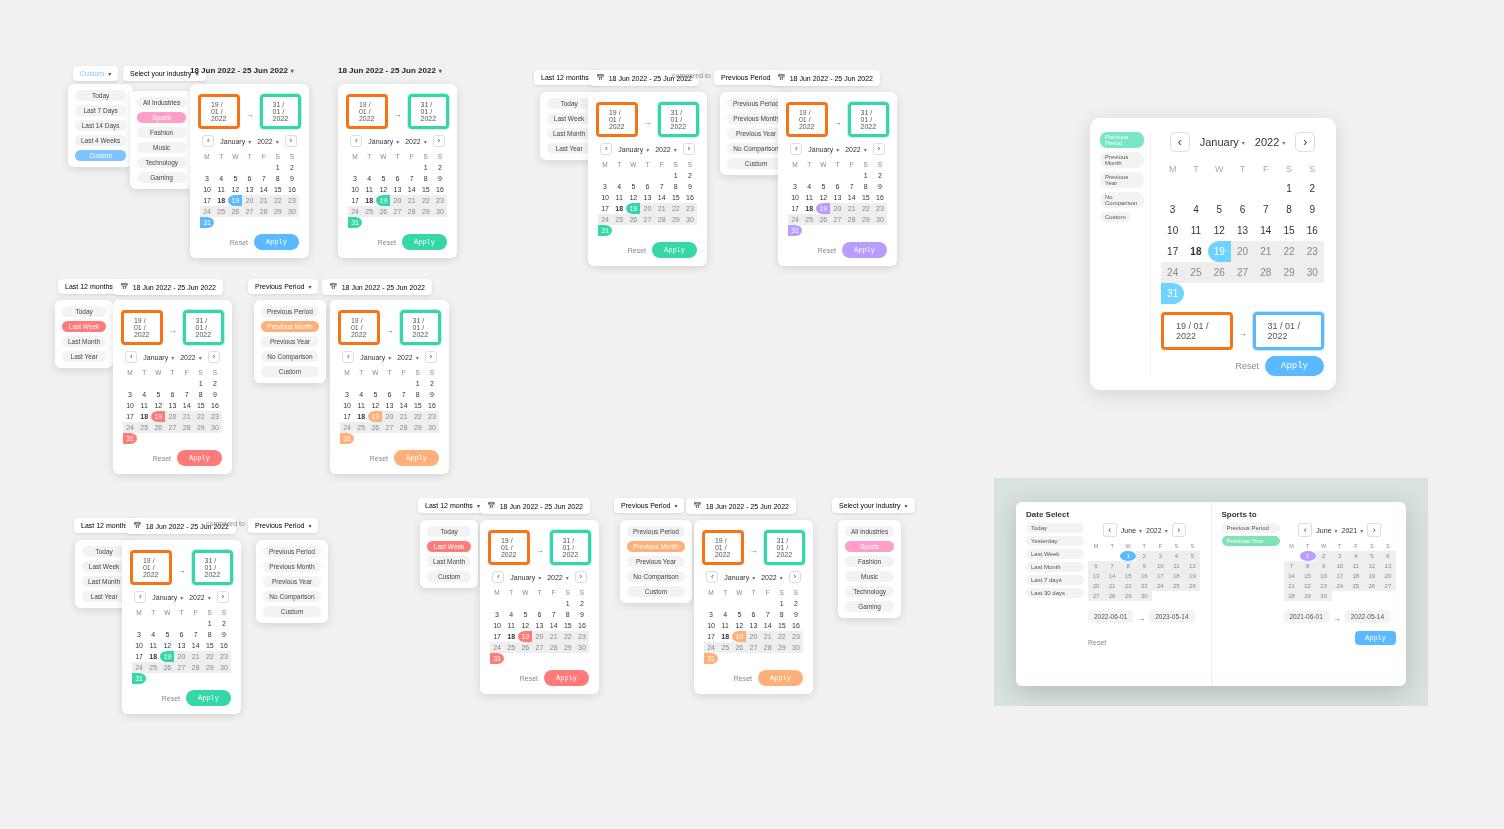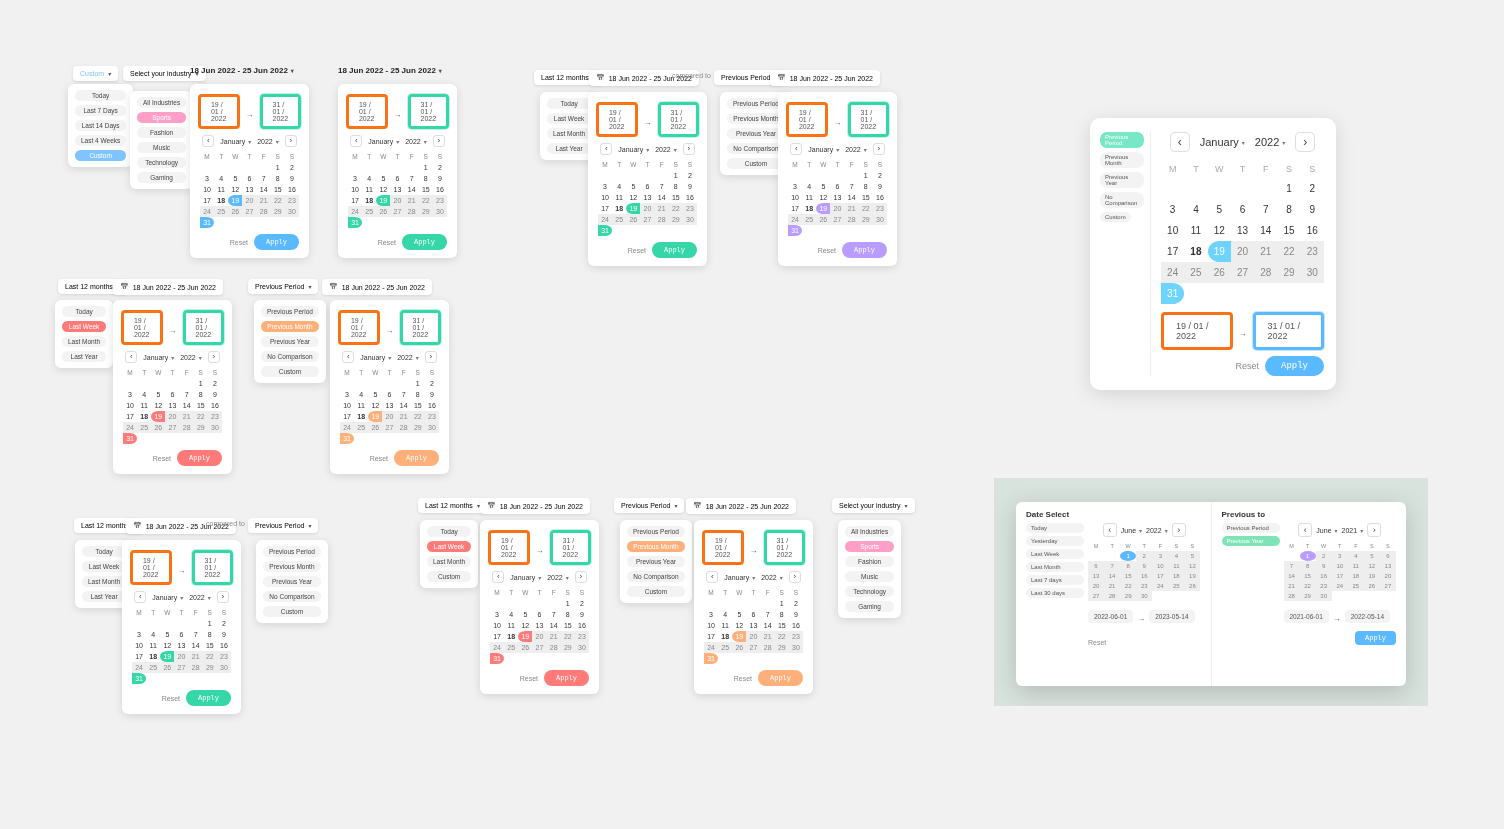--- a/index.html
+++ b/index.html
@@ -949,21 +949,21 @@
           </div>
         <div class="brow">
           <span class="txt">2022-06-01</span>
           <span class="arrow"></span>
           <span class="txt">2023-05-14</span>
         </div>
         <div style="margin-top:6px;"><span class="reset">Reset</span></div>
       </div>
     </div>
     <div class="col">
-      <h4>Previous to</h4>
+      <h4>Sports to</h4>
       <div class="side2">
           <div class="item">Previous Period</div>
           <div class="item" data-selected="true" style="background: rgb(127, 227, 181); color: rgb(255, 255, 255);">Previous Year</div>
         </div>
       <div class="calwrap">
         <div class="monthrow">
           <div class="ctrl">‹</div>
           <span class="msel">June</span>
           <span class="msel">2021</span>
           <div class="ctrl">›</div>

